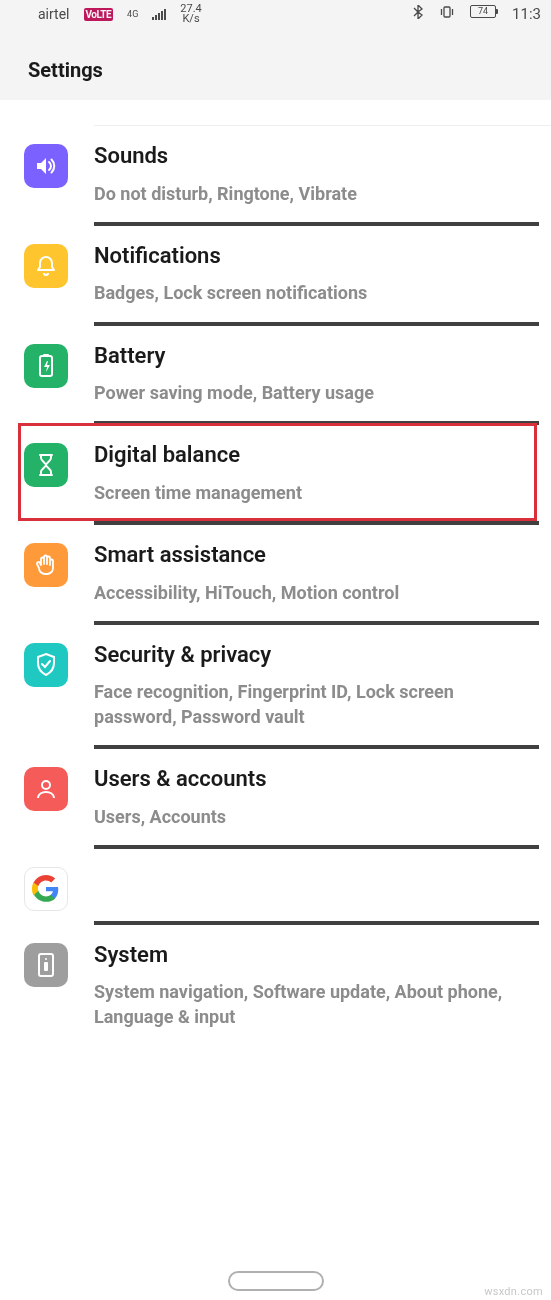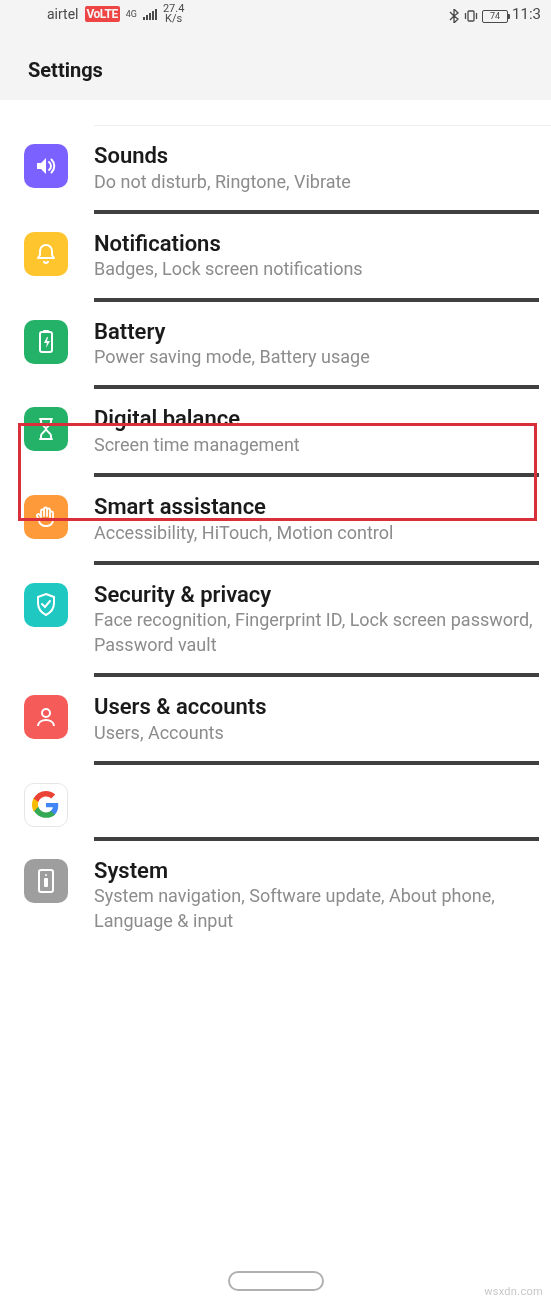--- a/index.html
+++ b/index.html
@@ -17,26 +17,26 @@
     }
     .status-bar {
       display: flex;
       justify-content: space-between;
       align-items: center;
       padding: 2px 10px 2px 38px;
       font-size: 14px;
       color: #4a4a4a;
       height: 28px;
     }
-    .status-left { display: flex; align-items: center; gap: 6px; margin-left: 9px; }
-    .status-right { display: flex; align-items: flex-end; gap: 4px; }
+    .status-left { display: flex; align-items: center; gap: 14px; }
+    .status-right { display: flex; align-items: flex-start; gap: 16px; }
     .volte-badge {
-      background: #ef4444;
+      background: #be185d;
       color: #f4f4f4;
-      font-size: 12px;
+      font-size: 10px;
       font-weight: bold;
       padding: 1px 2px;
       border-radius: 2px;
       letter-spacing: -0.5px;
     }
     .speed-block { line-height: 0.95; font-size: 11px; text-align:center; color:#4a4a4a;}
     .page-title {
       font-size: 20px;
       font-weight: 700;
       color: #1a1a1a;
@@ -77,21 +77,22 @@
     .row .title {
       font-size: 22px;
       font-weight: 600;
       color: #1a1a1a;
       line-height: 1.25;
     }
     .row .sub {
       font-size: 18px;
       color: #8c8c8c;
       line-height: 1.35;
-      margin-top: 0;
+      margin-top: 12px;
+      font-weight: bold;
     }
     .highlight-box {
       position: absolute;
       border: 3px solid #d92f3a;
       left: 18px;
       right: 14px;
       top: 423px;
       height: 98px;
       pointer-events: none;
     }

